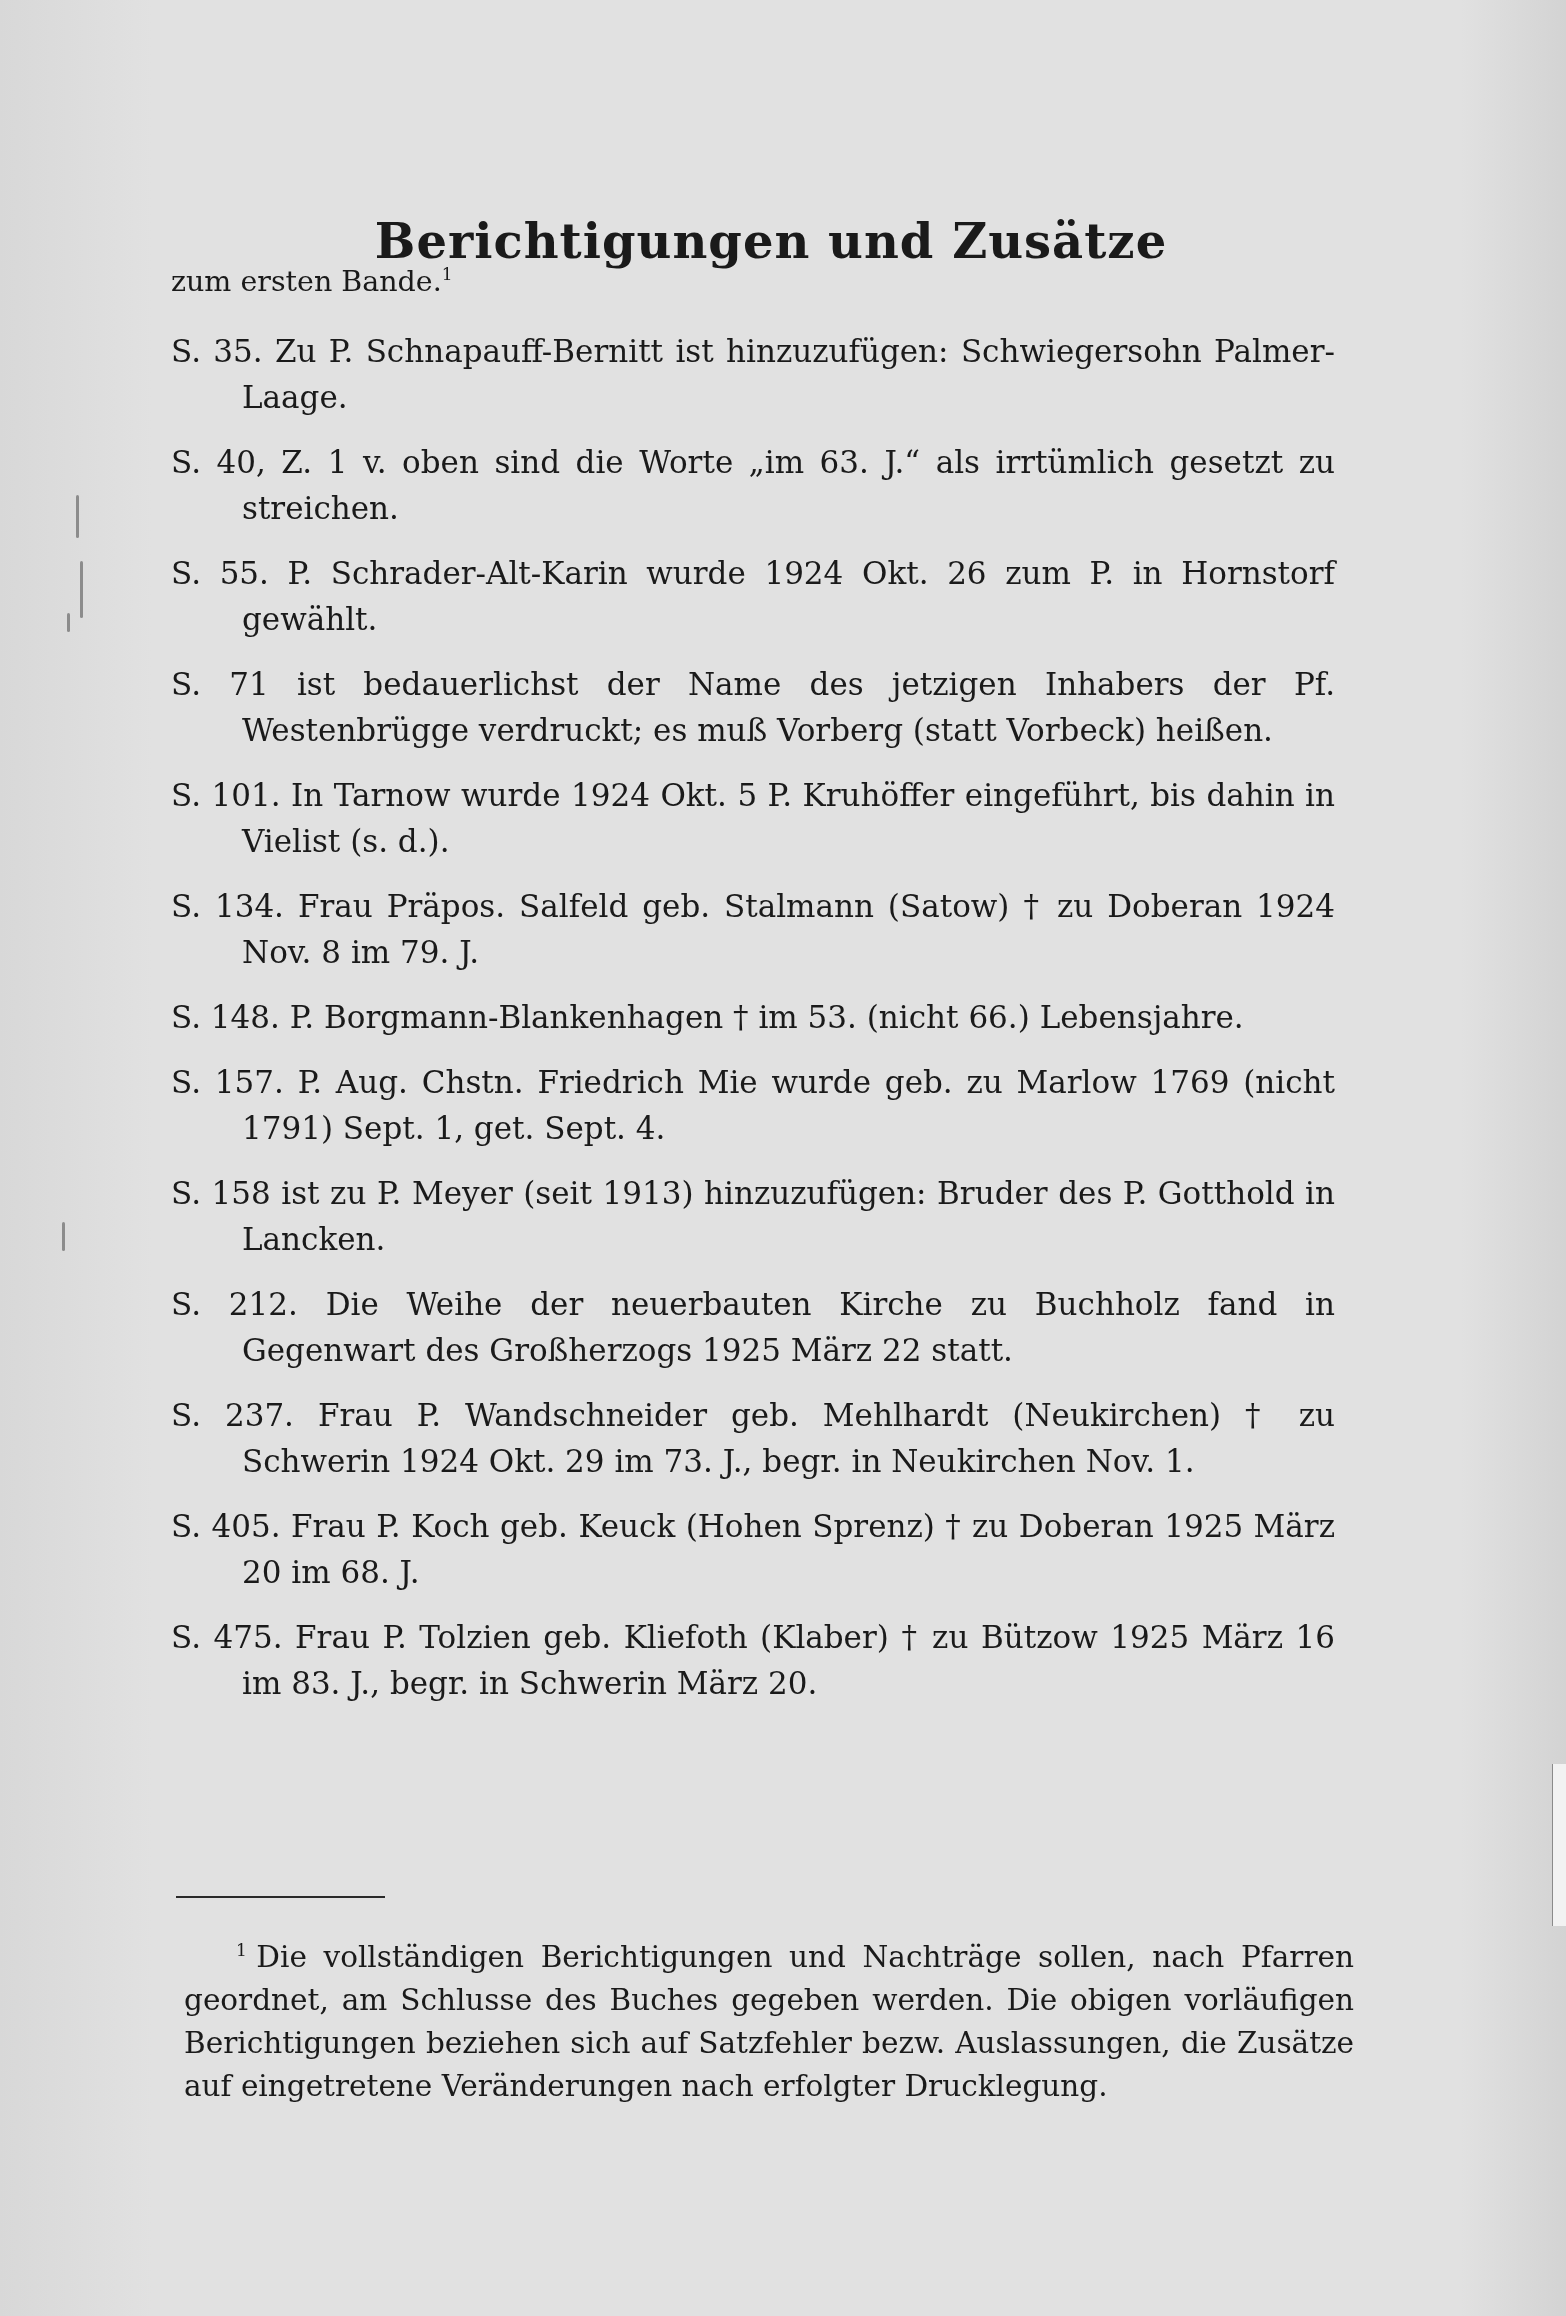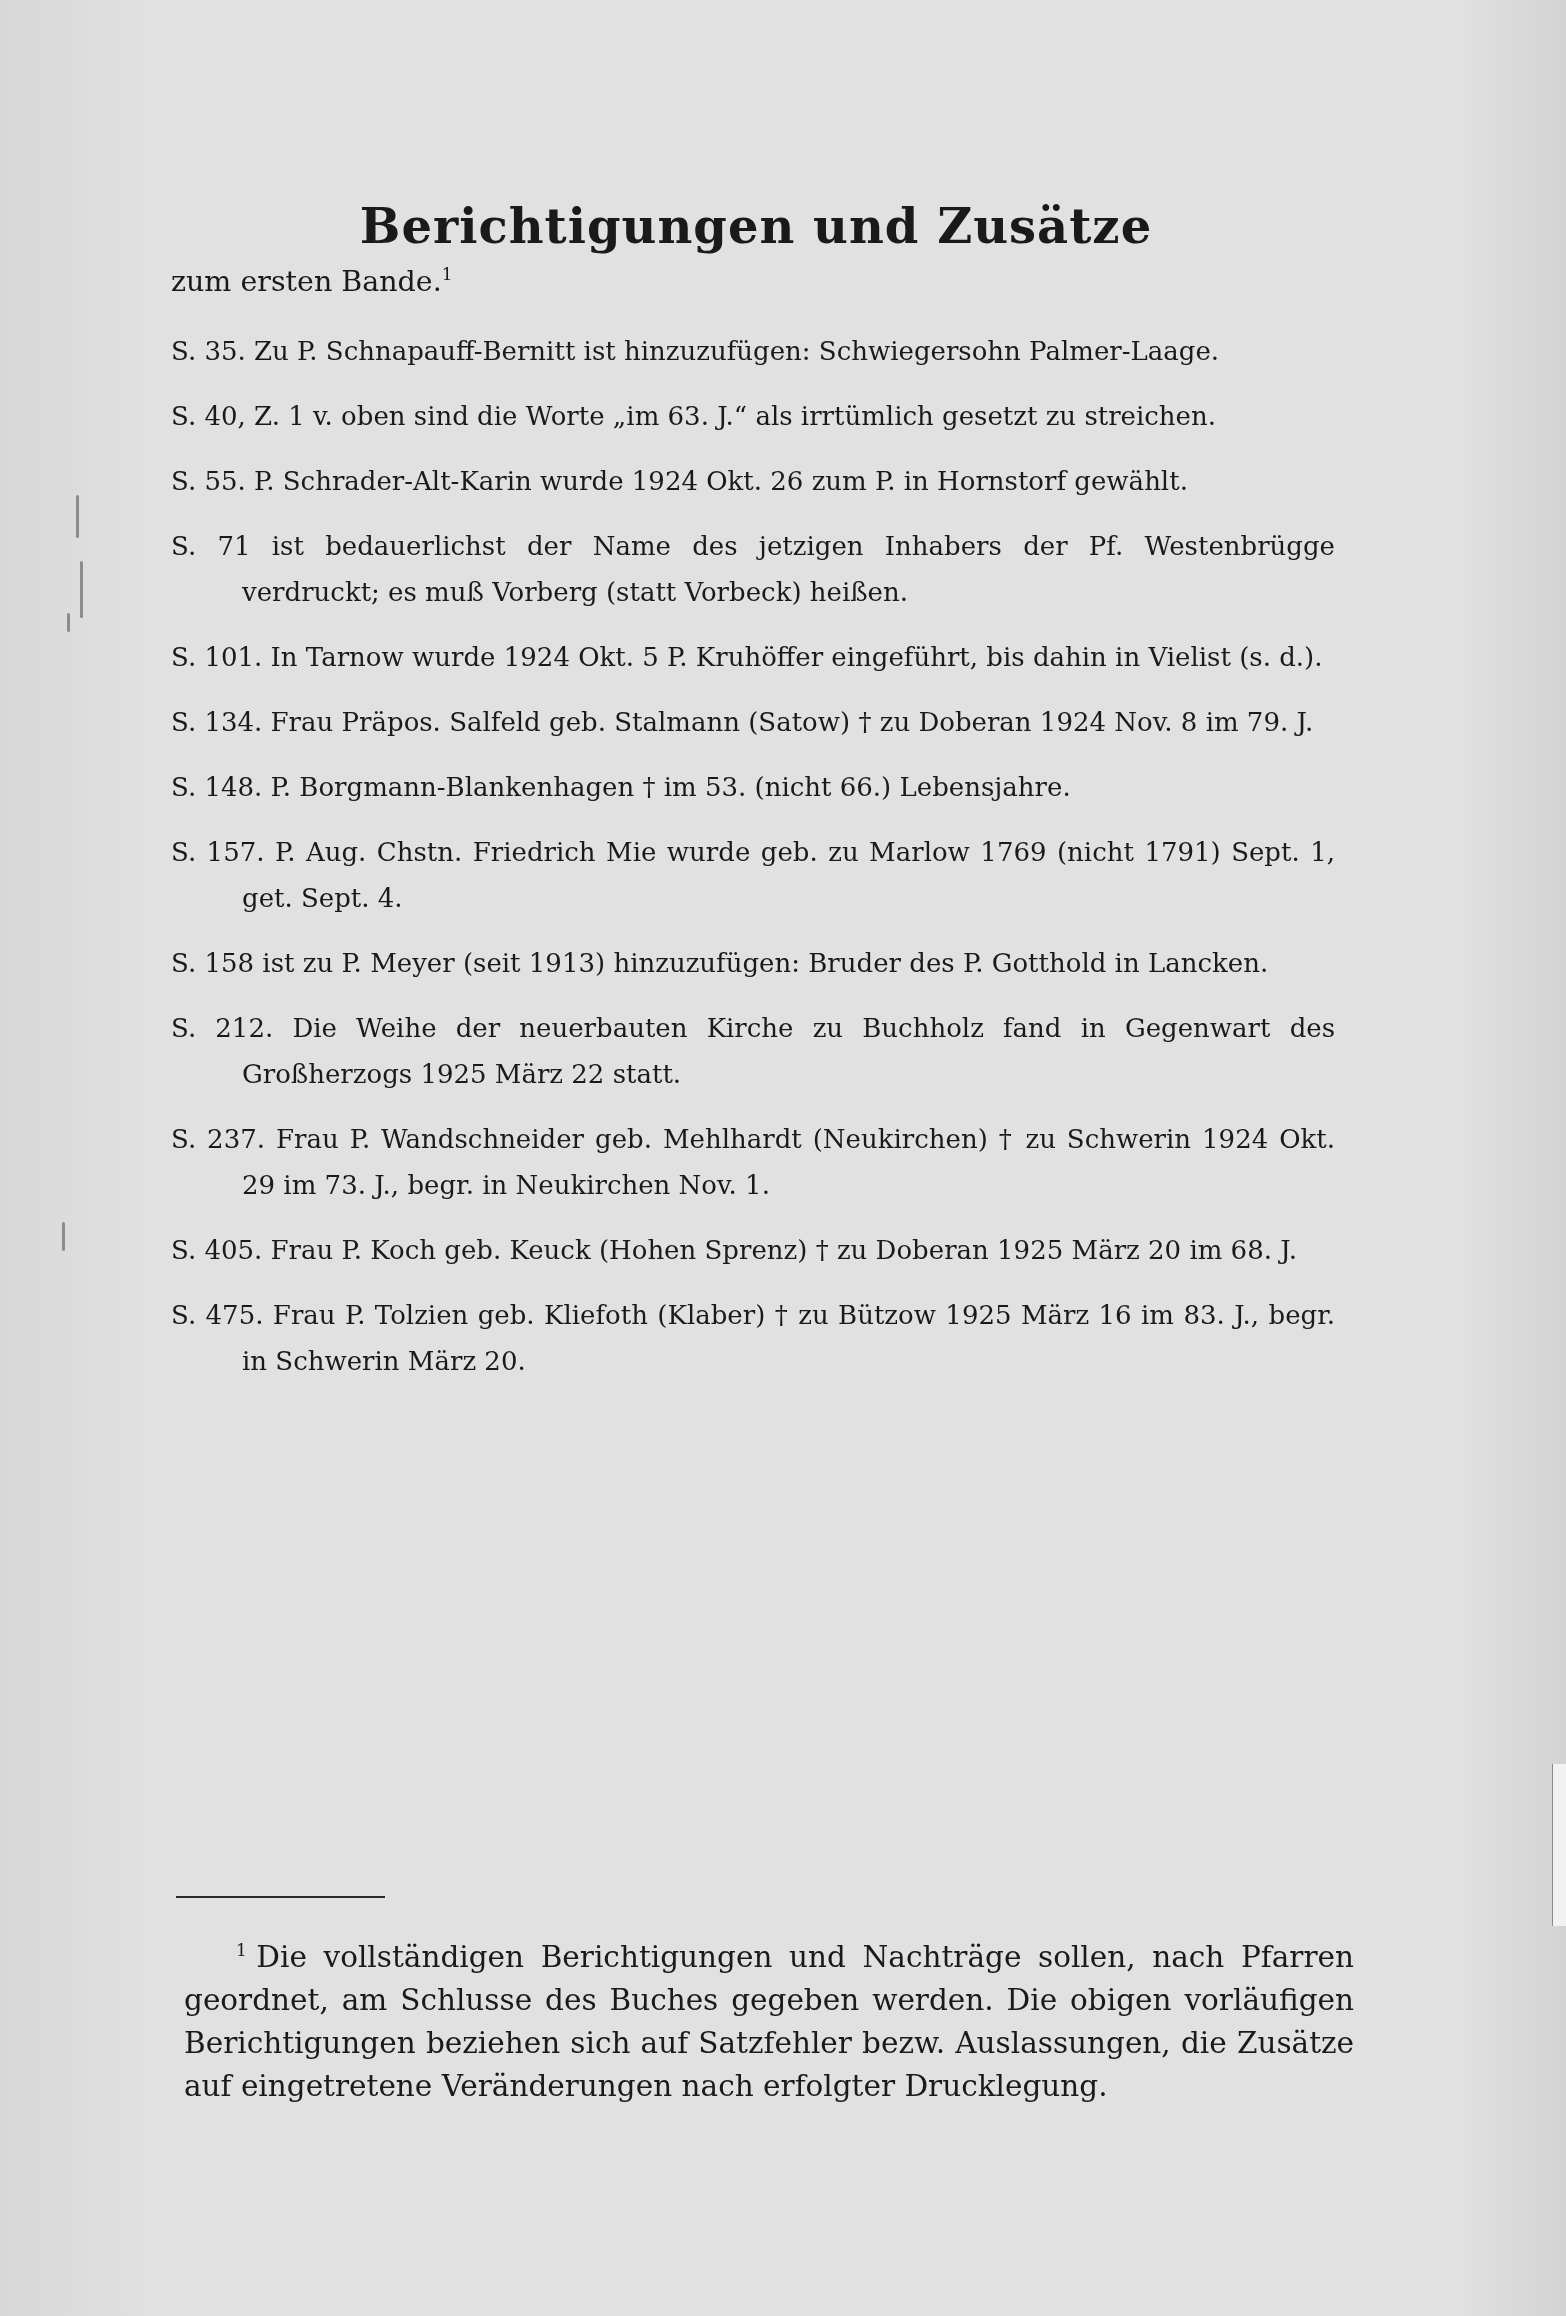--- a/index.html
+++ b/index.html
@@ -38,40 +38,40 @@
     }
     .title {
       position: absolute;
       top: 198px;
       left: 0;
       width: 1170px;
       text-align: center;
       font-size: 48px;
       font-weight: bold;
       letter-spacing: 1px;
-      margin: 0;
+      margin: 15px;
     }
     .subtitle {
       position: absolute;
       top: 264px;
       left: 0;
       width: 1170px;
       text-align: left;
       font-size: 28.5px;
       margin: 0;
     }
     .subtitle sup { font-size: 17px; }
     .entries {
       position: absolute;
       top: 328px;
       left: 0;
       width: 1170px;
     }
     .entry {
-      font-size: 26px;
+      font-size: 31px;
       line-height: 46px;
       text-align: justify;
       padding-left: 71px;
       text-indent: -71px;
       margin: 0 6px 19px 0;
     }
     .entry .page-ref { font-weight: normal; }
     .footnote-rule {
       position: absolute;
       top: 1896px;

